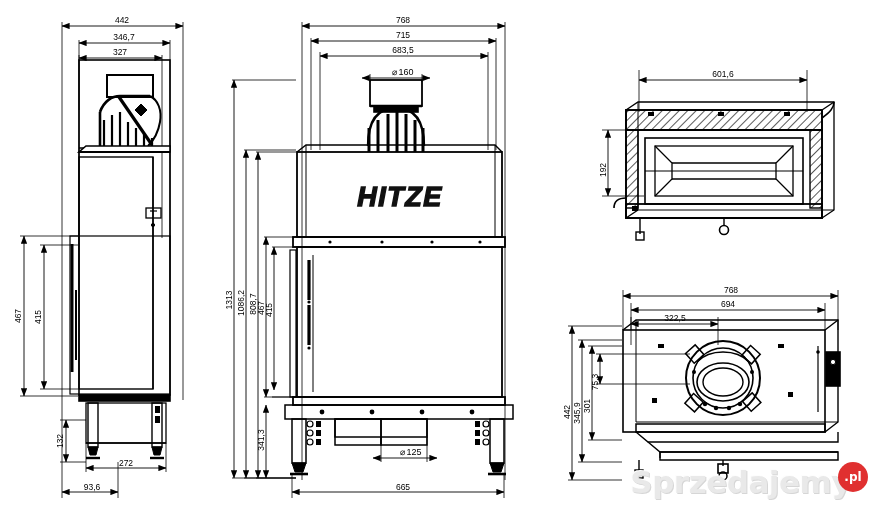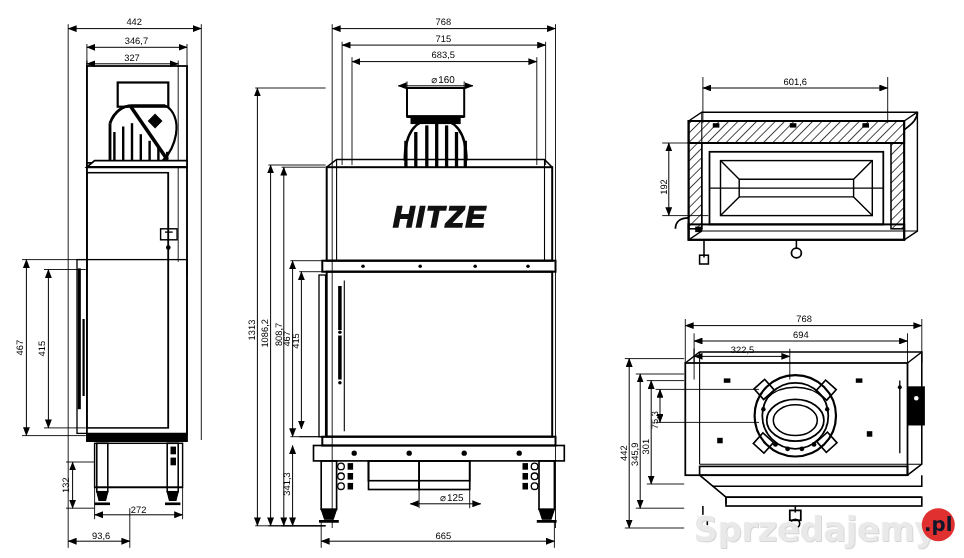--- a/index.html
+++ b/index.html
@@ -18,22 +18,22 @@
   .wm-text{
     font-family:"DejaVu Sans", sans-serif;
     font-size:31px;font-weight:700;letter-spacing:-0.5px;
     color:#e9e9e9;
     text-shadow:1px 1px 0 #d6d6d6, -1px -1px 0 #fdfdfd;
   }
   .wm-badge{
     width:30px;height:30px;border-radius:50%;
     background:#e03030;
     display:flex;align-items:center;justify-content:center;
-    color:#0f172a;font-family:"DejaVu Sans", sans-serif;
-    font-size:18px;font-weight:700;
+    color:#ffffff;font-family:"DejaVu Sans", sans-serif;
+    font-size:12px;font-weight:700;
     margin-left:-13px;margin-bottom:9px;
   }
 </style>
 </head>
 <body>
 
 <div id="sheet">
 
 <svg width="876" height="507" viewBox="0 0 876 507" xmlns="http://www.w3.org/2000/svg">
   <defs>

